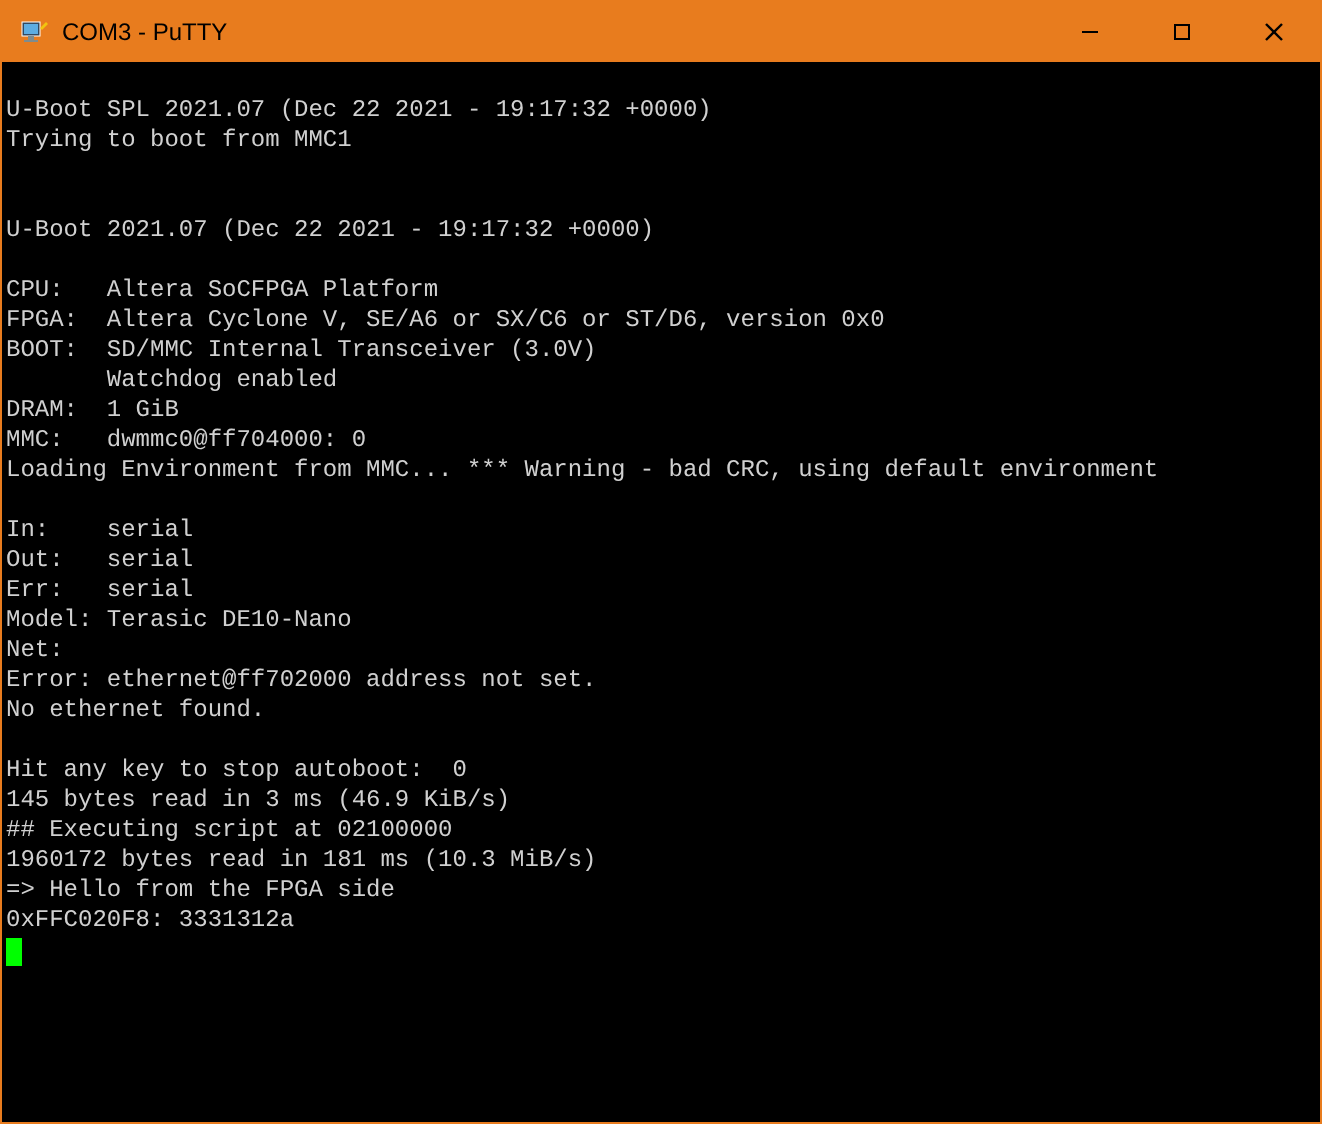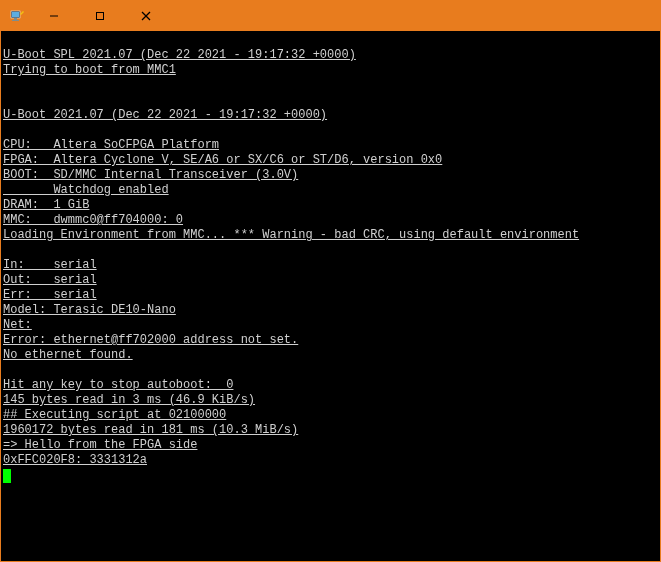--- a/index.html
+++ b/index.html
@@ -62,21 +62,20 @@
     .terminal {
       flex: 1;
       background: #000;
       color: #d0d0d0;
       font-family: 'Courier New', Consolas, monospace;
       font-size: 12px;
       line-height: 15px;
       padding: 2px 2px;
       overflow: hidden;
       white-space: pre;
-      text-decoration: underline;
     }
     .cursor {
       display: inline-block;
       width: 8px;
       height: 14px;
       background: #00ff00;
       vertical-align: bottom;
     }
   </style>
 </head>
@@ -86,20 +85,21 @@
   <div class="titlebar">
     <span class="titlebar-icon">
       <svg width="16" height="16" viewBox="0 0 16 16">
         <rect x="2" y="3" width="9" height="7" fill="#34495e" stroke="#fff" stroke-width="0.5"></rect>
         <rect x="3" y="4" width="7" height="5" fill="#5dade2"></rect>
         <rect x="5" y="10" width="3" height="2" fill="#7f8c8d"></rect>
         <rect x="3" y="12" width="7" height="1" fill="#7f8c8d"></rect>
         <path d="M11 6 L14 3 L15 4 L12 7" fill="#f1c40f"></path>
       </svg>
     </span>
+    <span class="titlebar-title">COM3 - PuTTY</span>
     <div class="titlebar-buttons">
       <div class="titlebar-btn">
         <svg width="10" height="10" viewBox="0 0 10 10">
             <line x1="1" y1="5" x2="9" y2="5" stroke="#000" stroke-width="1"></line>
           </svg>
       </div>
       <div class="titlebar-btn">
         <svg width="10" height="10" viewBox="0 0 10 10">
             <rect x="1.5" y="1.5" width="7" height="7" fill="none" stroke="#000" stroke-width="1"></rect>
           </svg>

